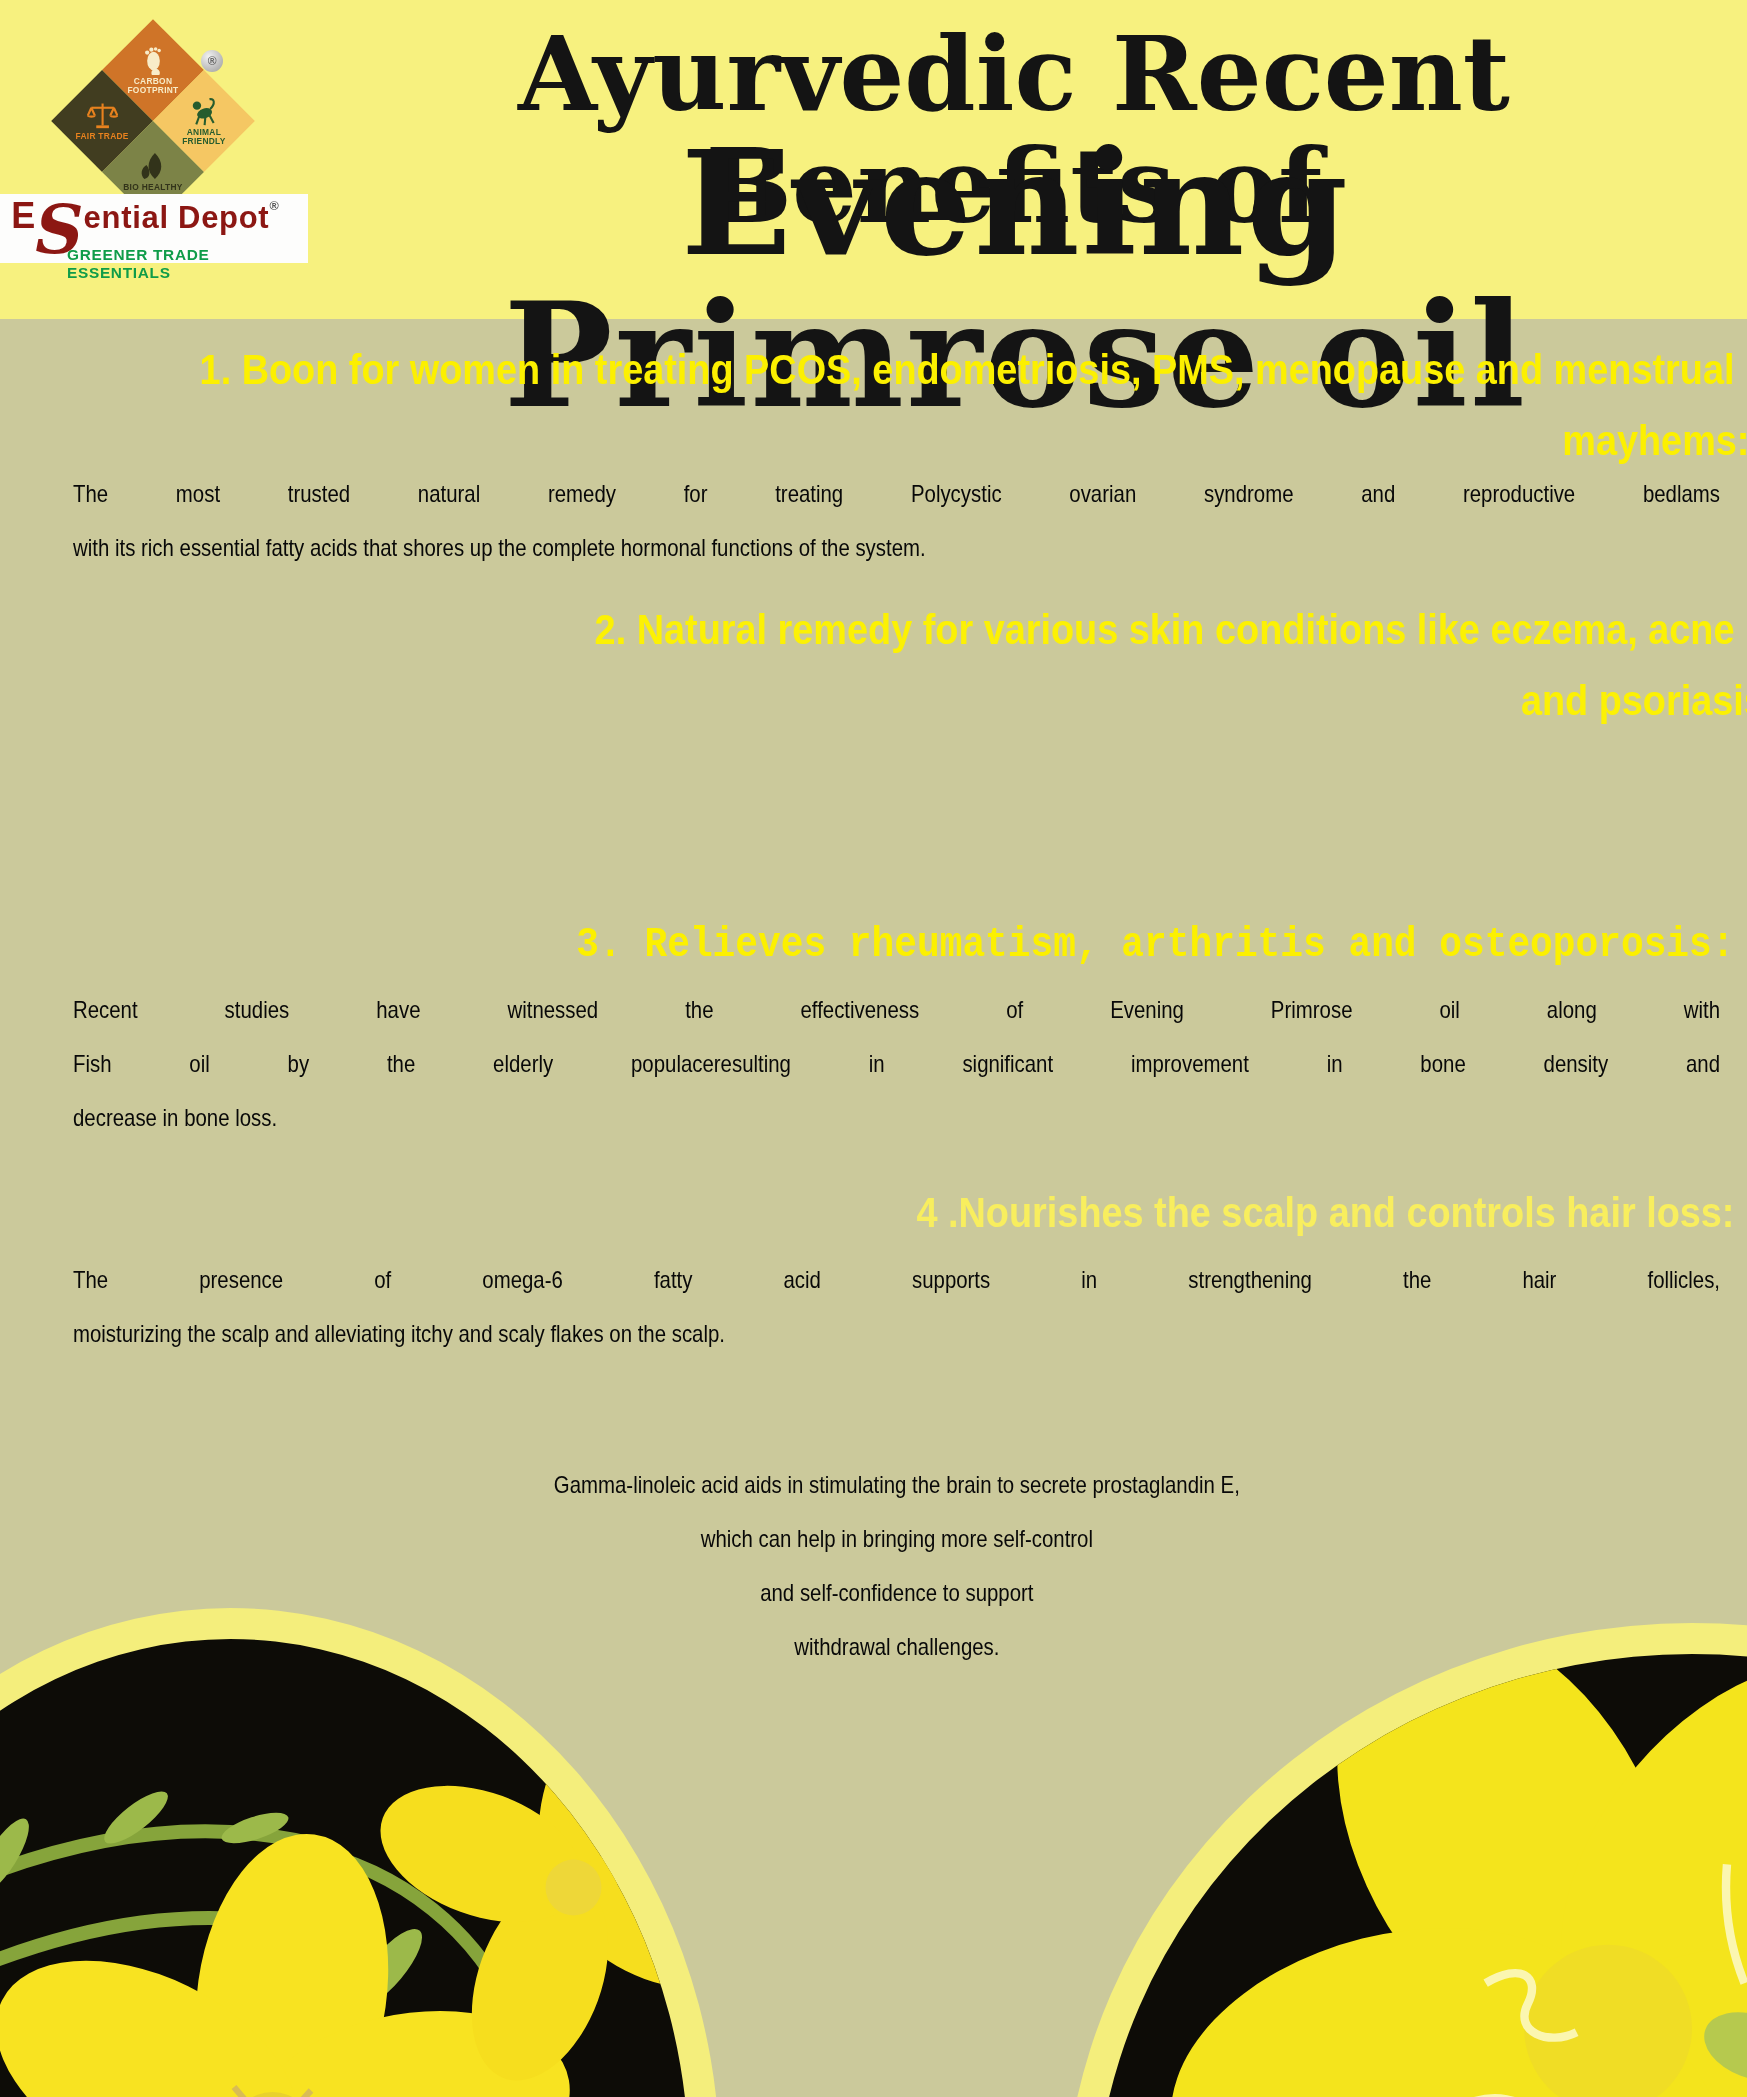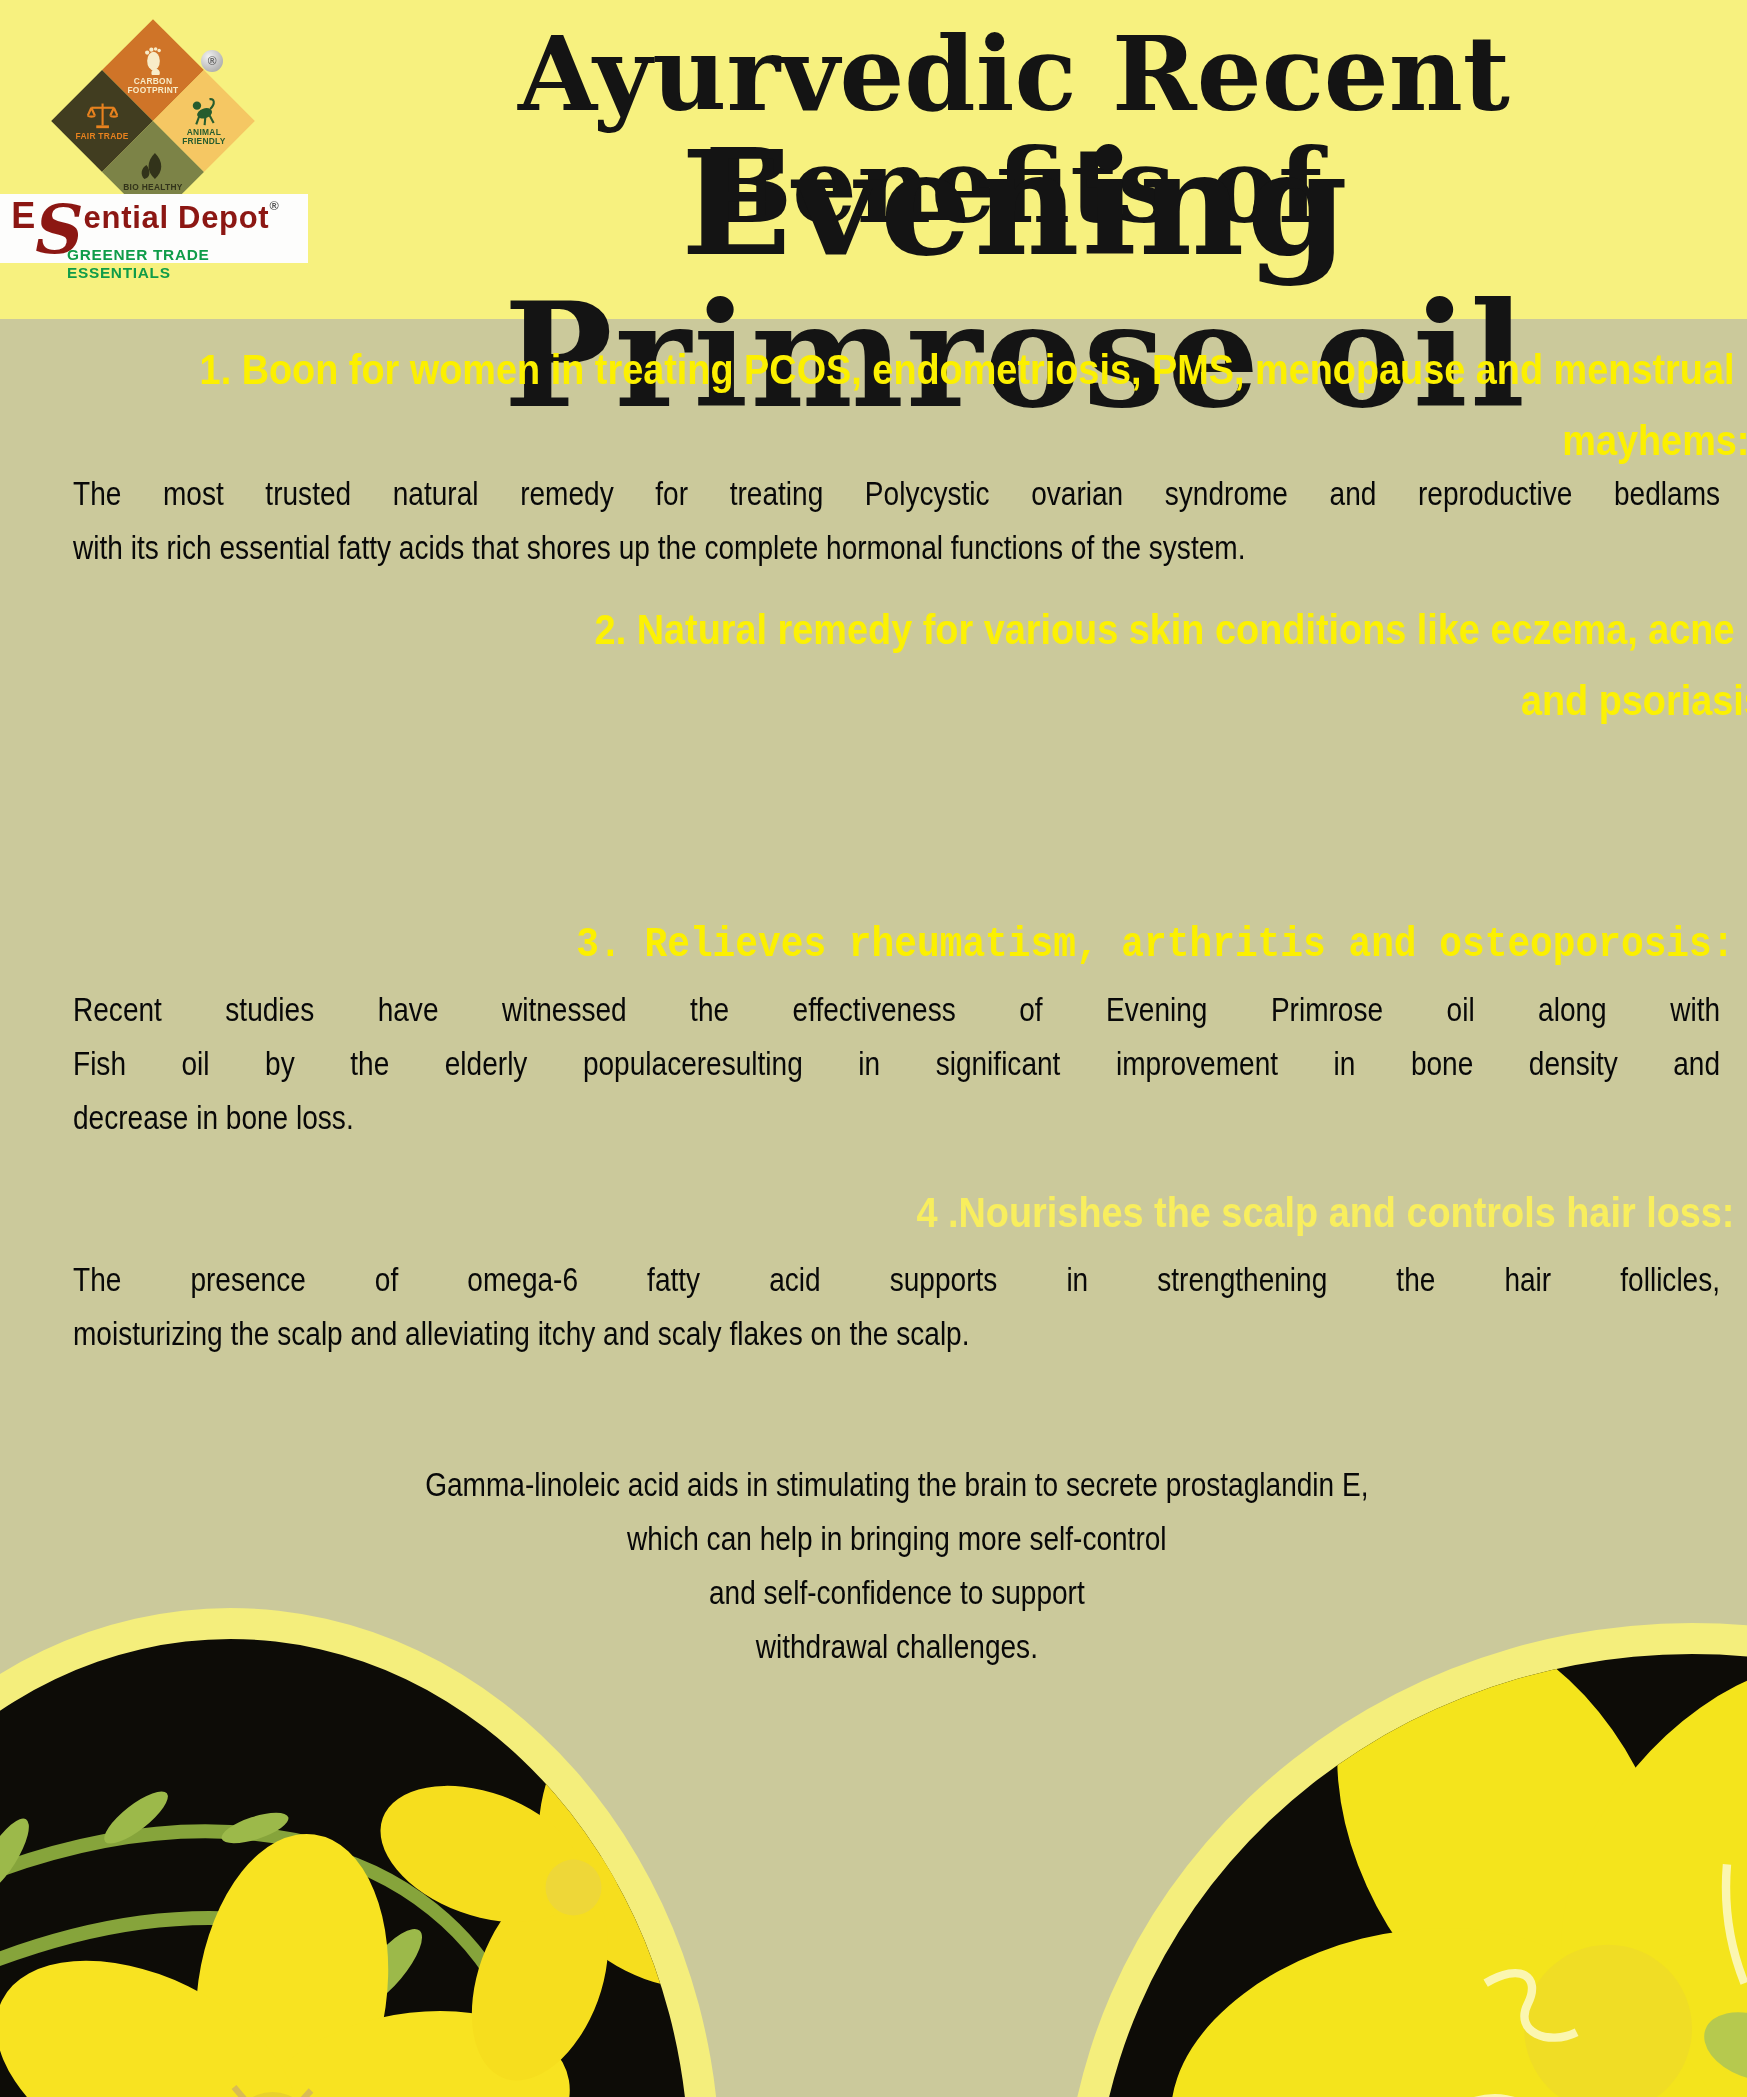--- a/index.html
+++ b/index.html
@@ -44,21 +44,21 @@
   .ed-rest { font-size:31px; font-weight:700; vertical-align:12.6px; letter-spacing:0.7px; }
   .ed-reg { font-size:12.6px; font-weight:700; vertical-align:31px; color:#555; }
   .ed-tagline { position:absolute; left:67px; top:52px; font-size:15.4px; font-weight:700; color:#0f9c49; letter-spacing:0.7px; }
   
   .cond-h { transform:scaleX(0.88); transform-origin:0 0; width:113.64%; white-space:nowrap; }
   .cond-l { transform:scaleX(0.85); transform-origin:0 0; width:117.65%; white-space:nowrap; }
   .cond-c { transform:scaleX(0.85); transform-origin:50% 0; width:117.65%; margin-left:-8.825%; text-align:center; white-space:nowrap; }
   .jline  { text-align:justify; text-align-last:justify; }
   
   .sec-h { position:absolute; left:19.6px; right:14px; font-weight:700; font-size:43px; line-height:71px; z-index:3;text-align:right; }
-  .sec-b { position:absolute; left:73px; width:1647px; color:#080808; font-size:33px; line-height:54px; z-index:3; }
+  .sec-b { position:absolute; left:73px; width:1647px; color:#080808; font-size:24px; line-height:54px; z-index:3; }
   .h-ind-1 { margin-left:15.4px; }
   .h-ind-2 { margin-left:43px; }
   .s1h { top:334px; }  .s1b { top:467px; }
   .s2h { top:594px; }  .s2b { top:724px; }
   .s3h { top:909px;font-family:Liberation Mono, monospace; } .s3b { top:983px; }
   .s4h { top:1177px; } .s4b { top:1253px; }
   .s5h { top:1390px; left:42px; } .s5b { top:1458px; }
   
   .circle { position:absolute; border-radius:50%; background:#0d0c07; border:31px solid #f4ee7c; box-sizing:border-box; overflow:hidden; z-index:1; }
   .circle-left  { left:-259px; top:1608px; width:979px; height:1119px; }

